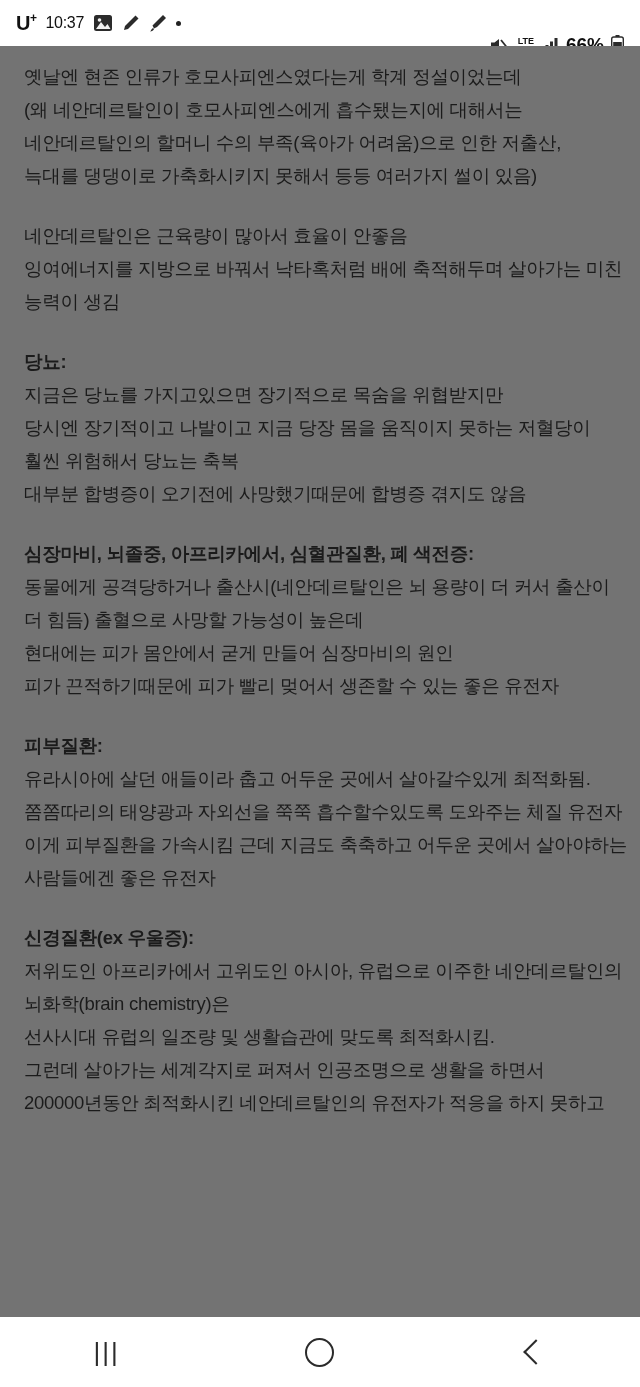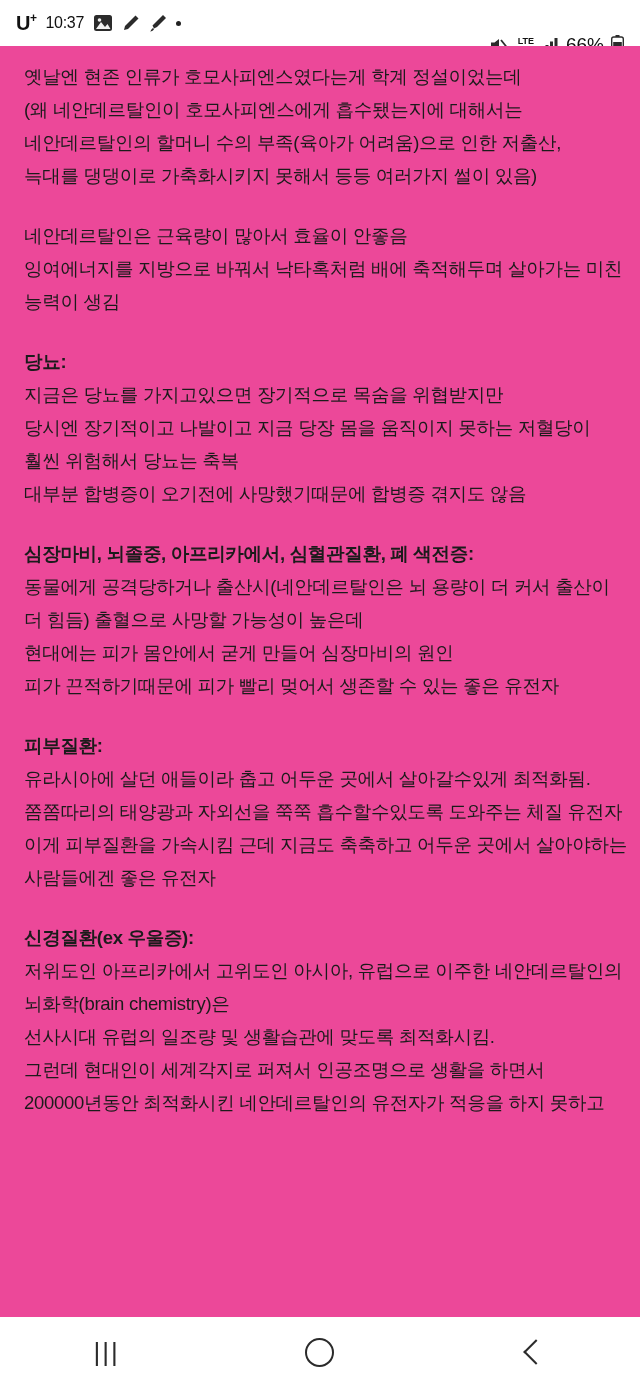--- a/index.html
+++ b/index.html
@@ -59,21 +59,21 @@
     justify-content: center;
   }
   .dot {
     width: 5px; height: 5px;
     background: #222;
     border-radius: 50%;
     display: inline-block;
   }
   .battery-text {
     font-size: 19px;
-    font-weight: 400;
+    font-weight: 700;
   }
   .lte-badge {
     display: flex;
     flex-direction: column;
     align-items: center;
     line-height: 1;
     font-size: 9px;
     font-weight: bold;
   }
   .lte-badge .sub {
@@ -81,21 +81,21 @@
     letter-spacing: -0.3px;
   }
 
   
   .content {
     position: absolute;
     top: 46px;
     left: 0;
     right: 0;
     bottom: 70px;
-    background: #ec4899;
+    background: #737373;
     overflow: hidden;
     padding: 14px 12px 0 24px;
     box-sizing: border-box;
   }
   .para {
     font-size: 18.5px;
     line-height: 33px;
     color: #1b1b1b;
     letter-spacing: -0.3px;
     margin: 0;
@@ -223,21 +223,21 @@
       <p class="para">피가 끈적하기때문에 피가 빨리 멎어서 생존할 수 있는 좋은 유전자</p>
       <div class="gap"></div>
       <p class="para bold">피부질환:</p>
       <p class="para">유라시아에 살던 애들이라 춥고 어두운 곳에서 살아갈수있게 최적화됨.</p>
       <p class="para">쫌쫌따리의 태양광과 자외선을 쭉쭉 흡수할수있도록 도와주는 체질 유전자</p>
       <p class="para">이게 피부질환을 가속시킴 근데 지금도 축축하고 어두운 곳에서 살아야하는 사람들에겐 좋은 유전자</p>
       <div class="gap"></div>
       <p class="para bold">신경질환(ex 우울증):</p>
       <p class="para">저위도인 아프리카에서 고위도인 아시아, 유럽으로 이주한 네안데르탈인의 뇌화학(brain chemistry)은</p>
       <p class="para">선사시대 유럽의 일조량 및 생활습관에 맞도록 최적화시킴.</p>
-      <p class="para">그런데 현대인이 세계각지로 퍼져서 인공조명으로 생활을 하면서</p>
+      <p class="para">그런데 살아가는 세계각지로 퍼져서 인공조명으로 생활을 하면서</p>
       <p class="para">200000년동안 최적화시킨 네안데르탈인의 유전자가 적응을 하지 못하고</p>
     </div>
 </div>
 
 <div class="navbar">
   <div class="nav-btn">
     <span class="recents">|||</span>
   </div>
   <div class="nav-btn">
     <span class="home-circle"></span>

